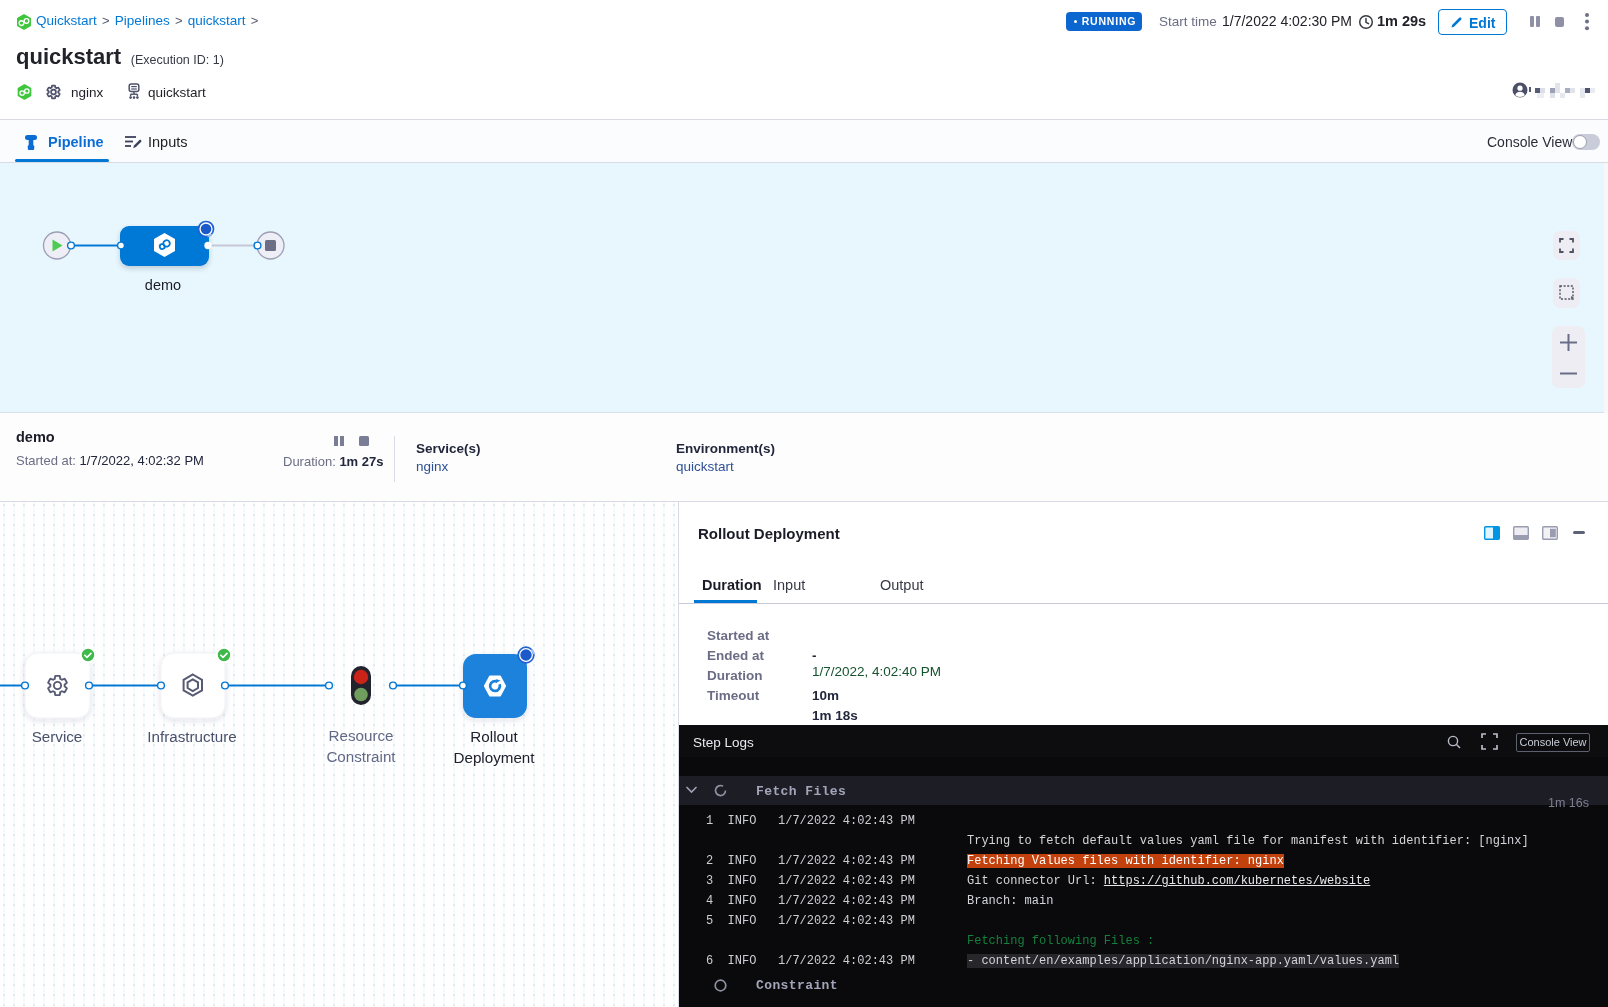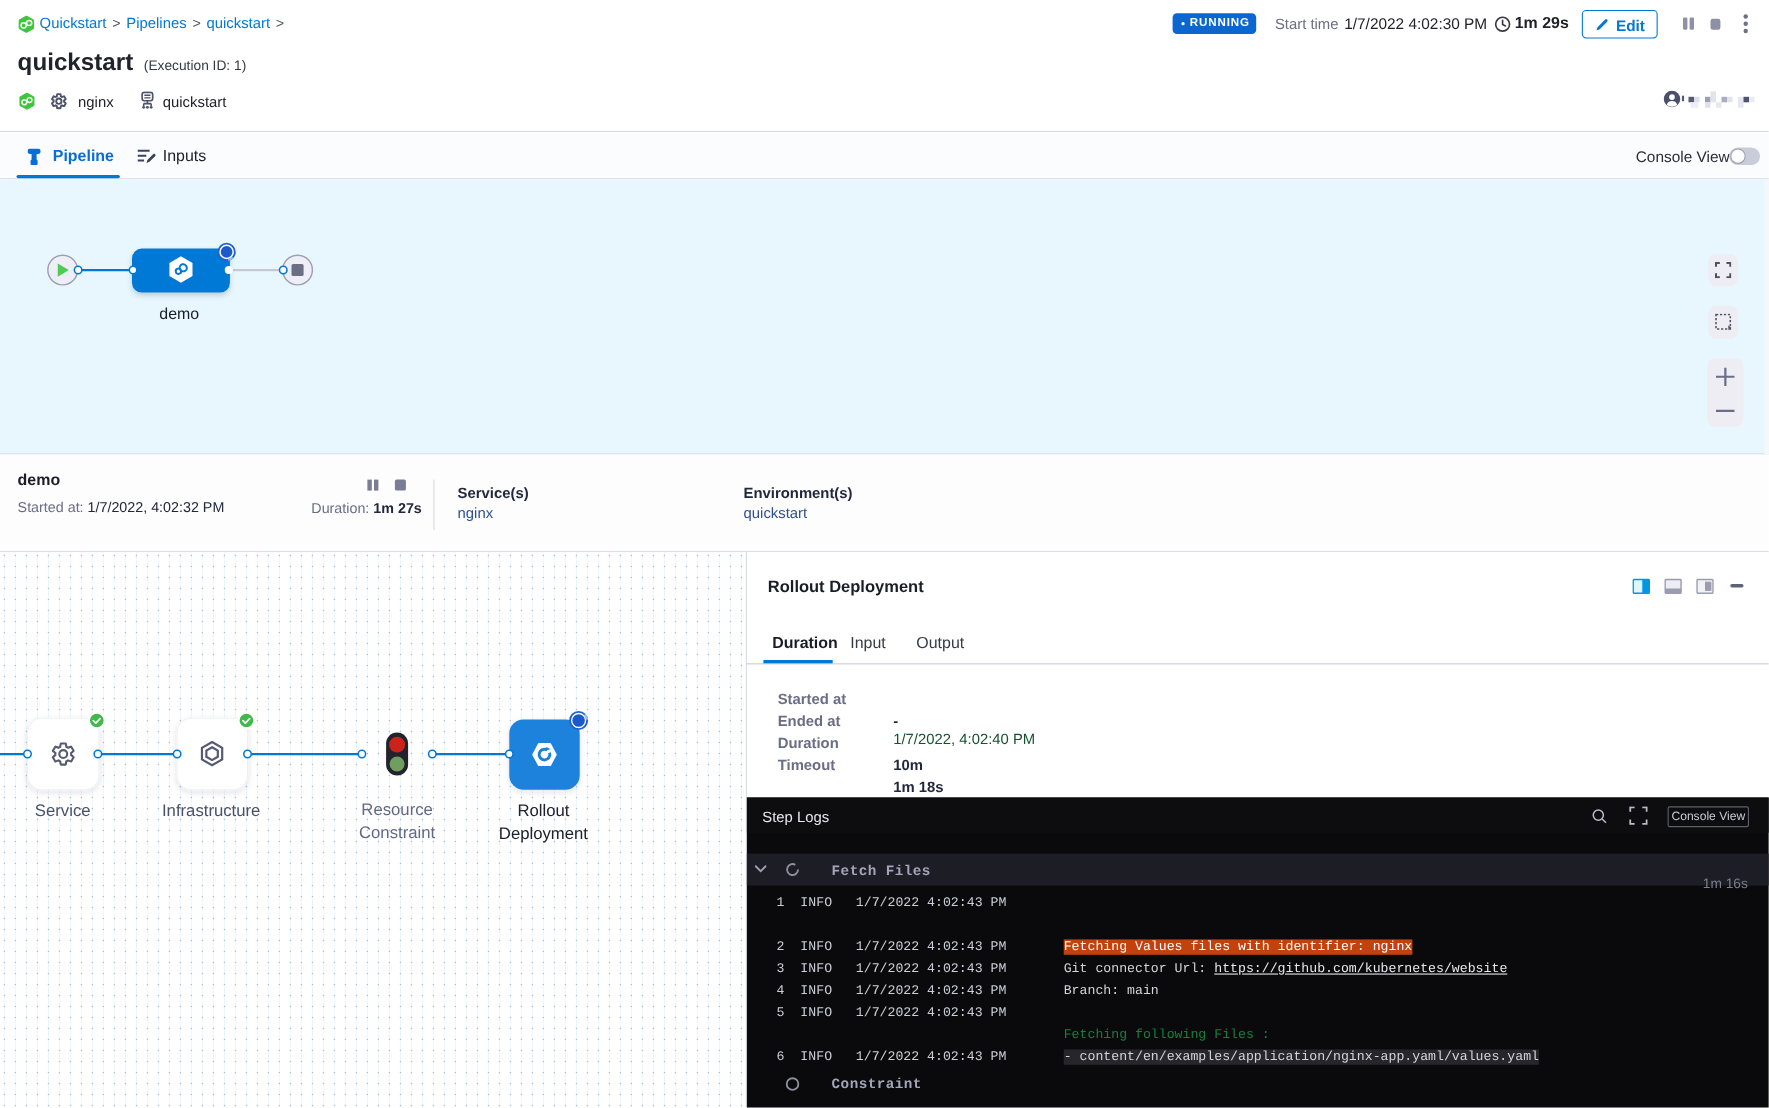--- a/index.html
+++ b/index.html
@@ -271,21 +271,21 @@
   <rect x="0.7" y="9" width="14.6" height="4.3" fill="#9a9cb0"></rect>
 </svg>
 <svg class="abs" style="left:1542px;top:526px;" width="16" height="14" viewBox="0 0 16 14">
   <rect x="0.7" y="0.7" width="14.6" height="12.6" rx="1" fill="#f1f1f6" stroke="#9a9cb0" stroke-width="1.4"></rect>
   <rect x="8" y="2.8" width="5.8" height="8.4" fill="#9a9cb0"></rect>
 </svg>
 <div class="abs" style="left:1573px;top:531px;width:12px;height:2.5px;background:#5e6277;border-radius:2px;"></div>
 
 <div class="abs" style="left:702px;top:577px;font-size:14.5px;font-weight:bold;color:#1c1c28;">Duration</div>
 <div class="abs" style="left:773px;top:577px;font-size:14.5px;color:#383946;">Input</div>
-<div class="abs" style="left:833px;top:577px;font-size:14.5px;color:#383946;">Output</div>
+<div class="abs" style="left:880px;top:577px;font-size:14.5px;color:#383946;">Output</div>
 <div class="abs" style="left:679px;top:603px;width:929px;height:1px;background:#c9cbda;"></div>
 <div class="abs" style="left:694px;top:600px;width:63px;height:3px;background:#0278d5;"></div>
 
 <div class="abs" style="left:707px;top:628px;font-size:13.5px;font-weight:bold;color:#6b6d85;">Started at</div>
 <div class="abs" style="left:812px;top:628px;font-size:13.5px;font-weight:normal;color:#14532d;margin-top:36px;">1/7/2022, 4:02:40 PM</div>
 <div class="abs" style="left:707px;top:648px;font-size:13.5px;font-weight:bold;color:#6b6d85;">Ended at</div>
 <div class="abs" style="left:812px;top:648px;font-size:13.5px;font-weight:bold;color:#22273c;">-</div>
 <div class="abs" style="left:707px;top:668px;font-size:13.5px;font-weight:bold;color:#6b6d85;">Duration</div>
 <div class="abs" style="left:812px;top:668px;font-size:13.5px;font-weight:bold;color:#22273c;margin-top:40px;">1m 18s</div>
 <div class="abs" style="left:707px;top:688px;font-size:13.5px;font-weight:bold;color:#6b6d85;">Timeout</div>
@@ -308,20 +308,21 @@
   <path d="M1 1.5 L5.5 6 L10 1.5" fill="none" stroke="#9ca0b0" stroke-width="1.7" stroke-linecap="round"></path>
 </svg>
 <svg class="abs" style="left:714px;top:784px;" width="13" height="13" viewBox="0 0 13 13">
   <path d="M11.5 6.5 a5 5 0 1 1 -2.5 -4.3" fill="none" stroke="#8d909f" stroke-width="1.7"></path>
 </svg>
 <div class="abs" style="left:756px;top:784px;font-family:'Liberation Mono',monospace;font-size:13px;letter-spacing:0.4px;color:#a3a6ba;font-weight:bold;">Fetch Files</div>
 <div class="abs" style="left:1548px;top:784px;font-size:12.5px;color:#7c7f90;margin-top:12px;">1m 16s</div>
 
 <div class="abs" style="left:679px;top:805px;width:929px;height:202px;font-family:'Liberation Mono',monospace;font-size:12px;color:#cdced5;white-space:pre;">
   <div class="abs" style="left:27px;top:9px;">1  INFO   1/7/2022 4:02:43 PM</div>
+  <div class="abs" style="left:288px;top:29px;color:#d4d5db;">Trying to fetch default values yaml file for manifest with identifier: [nginx]</div>
   <div class="abs" style="left:27px;top:49px;">2  INFO   1/7/2022 4:02:43 PM</div>
   <div class="abs" style="left:288px;top:49px;color:#ffffff;font-weight:normal;background:#c2410c;">Fetching Values files with identifier: nginx</div>
   <div class="abs" style="left:27px;top:69px;">3  INFO   1/7/2022 4:02:43 PM</div>
   <div class="abs" style="left:288px;top:69px;color:#d4d5db;">Git connector Url: <span style="text-decoration:underline;color:#e8e8ee;">https://github.com/kubernetes/website</span></div>
   <div class="abs" style="left:27px;top:89px;">4  INFO   1/7/2022 4:02:43 PM</div>
   <div class="abs" style="left:288px;top:89px;color:#d4d5db;">Branch: main</div>
   <div class="abs" style="left:27px;top:109px;">5  INFO   1/7/2022 4:02:43 PM</div>
   <div class="abs" style="left:288px;top:129px;color:#15803d;">Fetching following Files :</div>
   <div class="abs" style="left:27px;top:149px;">6  INFO   1/7/2022 4:02:43 PM</div>
   <div class="abs" style="left:288px;top:149px;color:#d4d5db;background:#26262b;">- content/en/examples/application/nginx-app.yaml/values.yaml</div>

